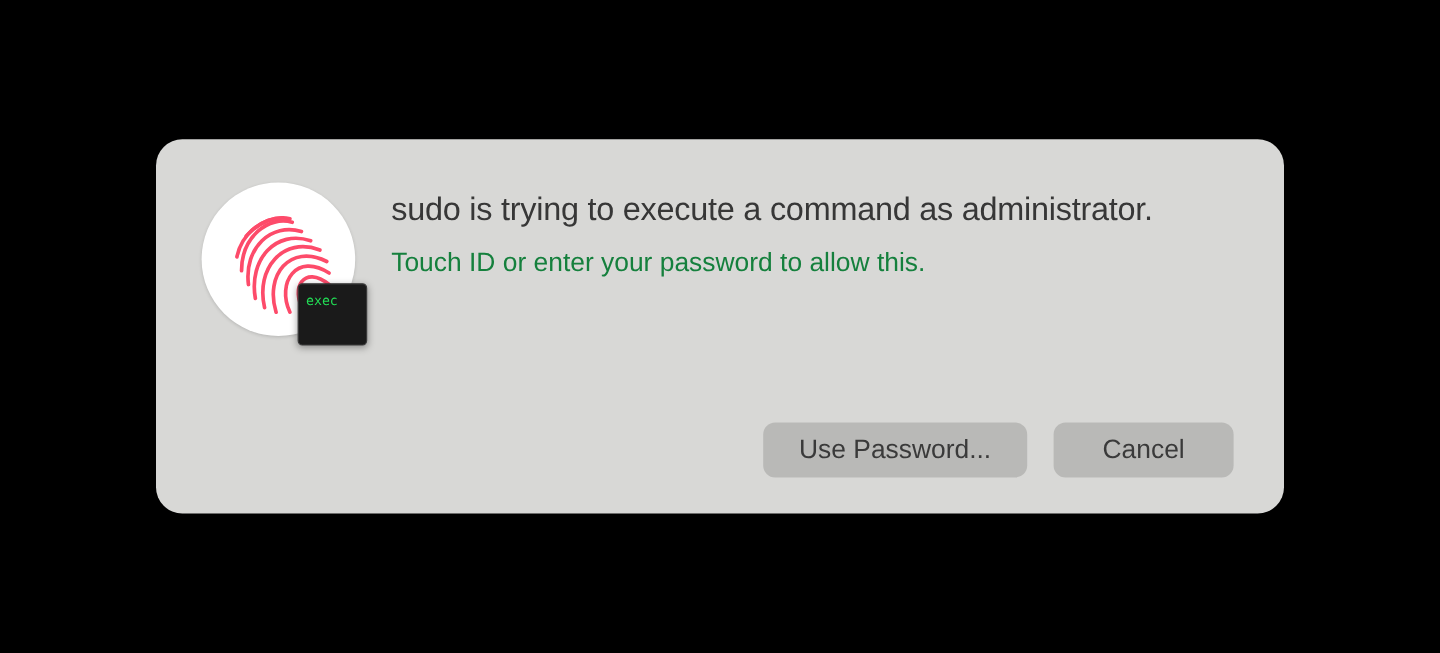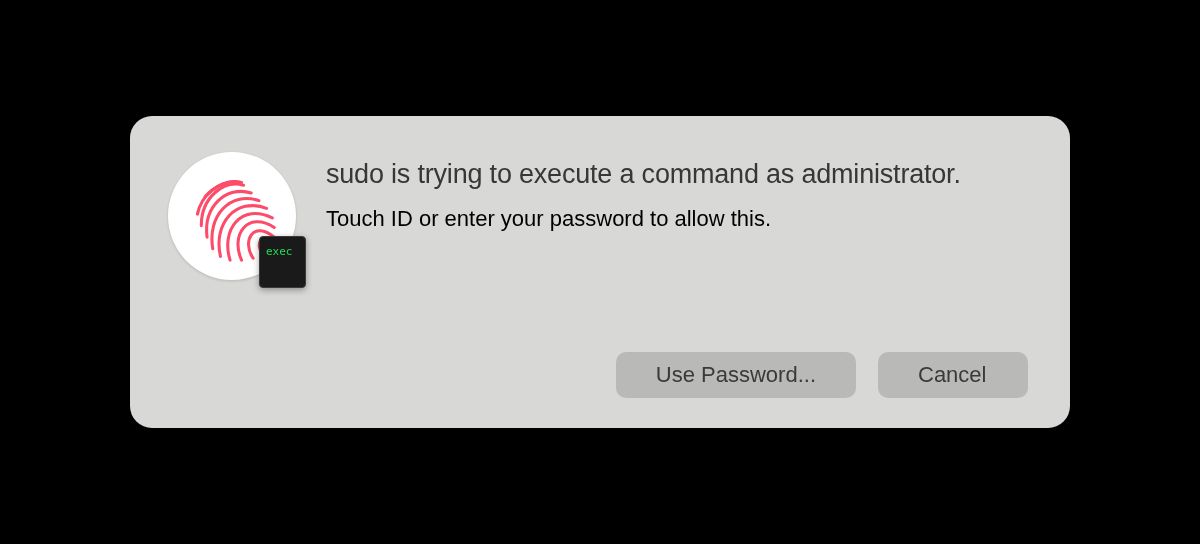--- a/index.html
+++ b/index.html
@@ -48,21 +48,21 @@
       box-shadow: 0 1px 3px rgba(0,0,0,0.15);
     }
     .fingerprint-svg {
       width: 96px;
       height: 96px;
     }
     .overlay-app {
       position: absolute;
       right: -8px;
       bottom: -6px;
-      width: 47px;
+      width: 58px;
       height: 52px;
       background: #1a1a1a;
       border: 1px solid #3a3a3a;
       border-radius: 4px;
       padding: 4px 6px;
       box-shadow: 0 2px 6px rgba(0,0,0,0.35);
     }
     .overlay-label {
       font-family: "Menlo", "Consolas", monospace;
       font-size: 11px;
@@ -76,41 +76,41 @@
     .dialog-title {
       font-size: 27px;
       font-weight: 400;
       color: #373737;
       line-height: 1.22;
       letter-spacing: -0.2px;
     }
     .dialog-subtitle {
       font-size: 22px;
       font-weight: 400;
-      color: #000000;
+      color: #15803d;
       margin-top: 14px;
       line-height: 1.3;
     }
     .button-row {
       display: flex;
       justify-content: flex-end;
       gap: 22px;
       margin-top: 70px;
     }
     .mac-button {
       background: #b9b9b7;
       border: none;
       border-radius: 10px;
-      padding: 10px 40px;
+      padding: 10px 30px;
       font-size: 22px;
       color: #3a3a3a;
       font-family: inherit;
       cursor: pointer;
       min-width: 150px;
-      text-align: left;
+      text-align: center;
     }
   </style>
 </head>
 <body>
 
 <div class="dialog">
   <div class="dialog-top">
     <div class="icon-stack">
       <div class="fingerprint-circle">
         <svg class="fingerprint-svg" viewBox="0 0 100 100">

